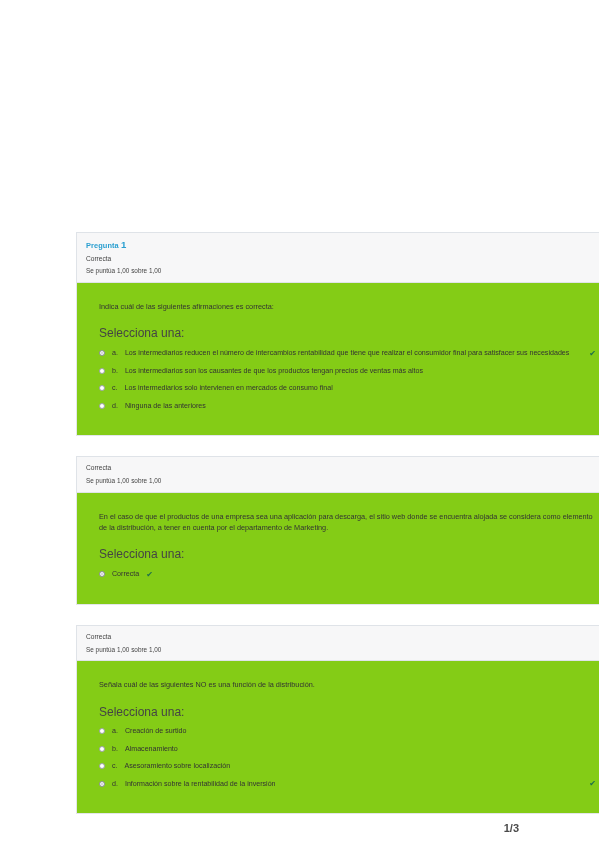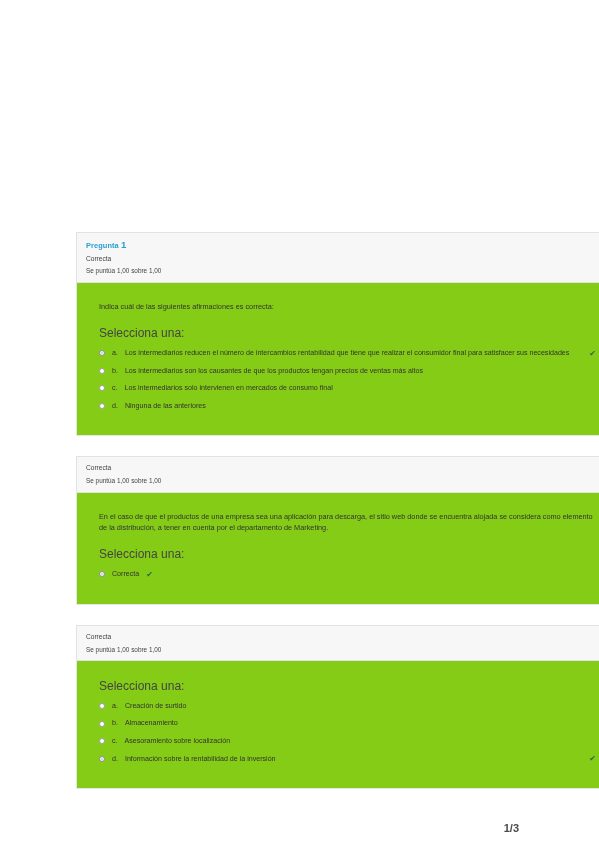--- a/index.html
+++ b/index.html
@@ -234,20 +234,21 @@
       </div>
     </div>
 
     <div class="question">
       <div class="q-header">
         <div class="q-state">Correcta</div>
         <div class="q-grade">Se puntúa 1,00 sobre 1,00</div>
       </div>
       <div class="q-frame">
         <div class="q-body">
+          <p class="q-text">Señala cuál de las siguientes NO es una función de la distribución.</p>
           <p class="prompt">Selecciona una:</p>
           <ul class="answers">
             <li class="answer">
               <span class="radio"></span>
               <span class="ans-letter">a.</span>
               <span class="ans-text">Creación de surtido</span>
             </li>
             <li class="answer">
               <span class="radio"></span>
               <span class="ans-letter">b.</span>

